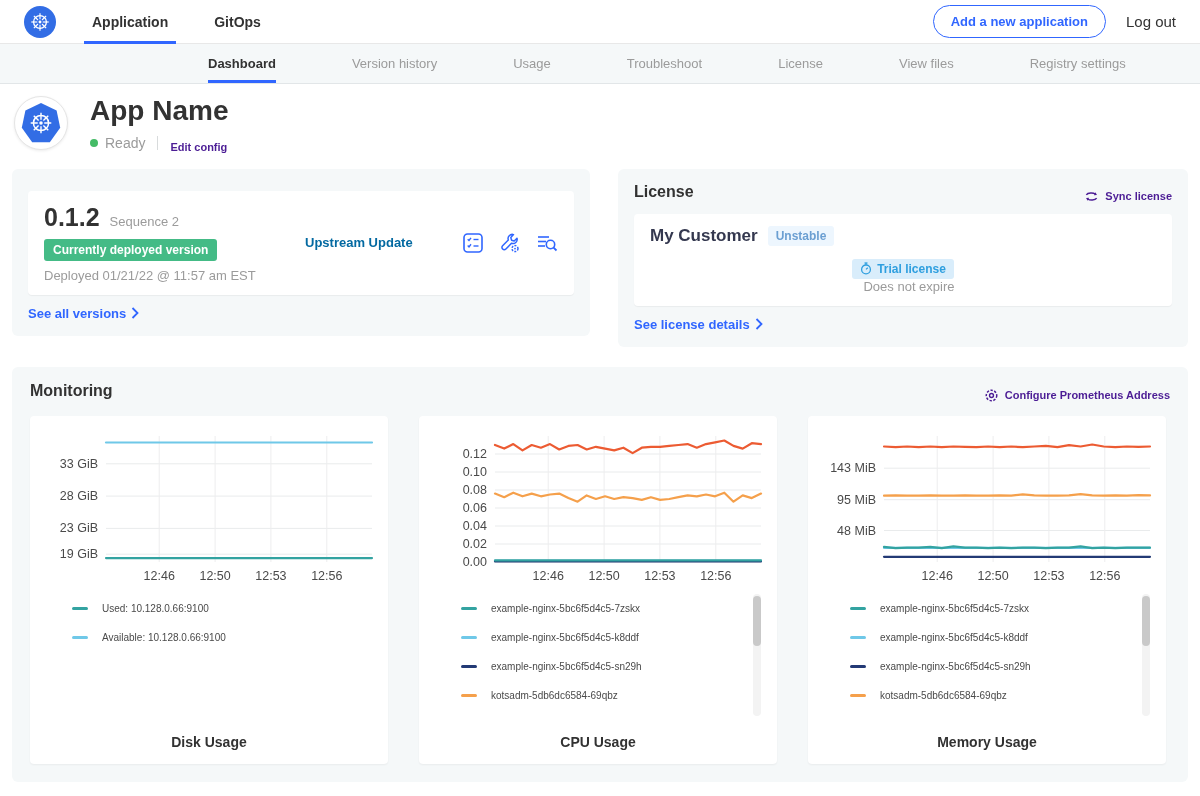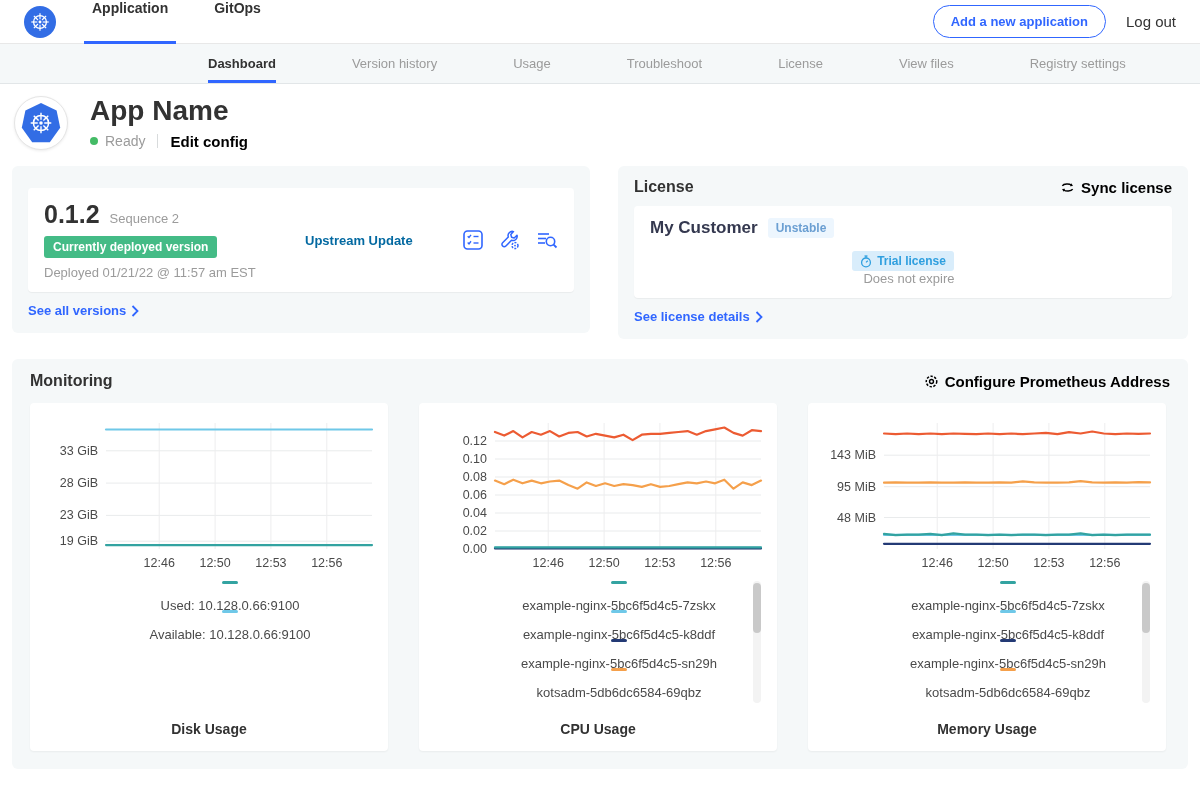--- a/index.html
+++ b/index.html
@@ -3,21 +3,21 @@
 <meta charset="utf-8">
 <style>
   html,body{margin:0;padding:0;width:1200px;height:796px;overflow:hidden;background:#fff;
     font-family:"Liberation Sans",sans-serif;color:#323232;}
   *{box-sizing:border-box;}
   svg{font-family:inherit;}
 
   
   .top-nav{display:flex;align-items:center;height:44px;padding:0 24px;border-bottom:1px solid #e8e8e8;background:#fff;}
   .brand{width:32px;height:32px;border-radius:50%;background:#326de5;display:flex;align-items:center;justify-content:center;margin-right:36px;flex:none;}
-  .top-link{position:relative;height:44px;display:flex;align-items:flex-start;font-size:14px;font-weight:700;color:#323232;margin-right:46px;cursor:pointer;}
+  .top-link{position:relative;height:44px;display:flex;align-items:center;font-size:14px;font-weight:700;color:#323232;margin-right:46px;cursor:pointer;}
   .top-link.active::after{content:"";position:absolute;left:-8px;right:-8px;bottom:0;height:3px;background:#3066ff;}
   .top-right{margin-left:auto;display:flex;align-items:center;gap:20px;}
   .add-app-btn{border:1px solid #3066ff;color:#3066ff;background:#fff;border-radius:17px;font-size:13px;font-weight:700;padding:8px 17px;font-family:inherit;cursor:pointer;}
   .logout{font-size:15px;color:#323232;cursor:pointer;}
 
   
   .subnav{display:flex;align-items:stretch;height:40px;background:#f5f8f9;border-bottom:1px solid #e2e6e8;padding-left:188px;gap:56px;}
   .tab{display:flex;align-items:center;font-size:13px;color:#9b9b9b;position:relative;cursor:pointer;white-space:nowrap;margin-left:20px;}
   .tab.active{color:#323232;font-weight:700;}
   .tab.active::after{content:"";position:absolute;left:0;right:0;bottom:0;height:3px;background:#3066ff;}
@@ -26,21 +26,21 @@
   .app-header{display:flex;align-items:flex-start;padding:12px 24px 12px 14px;}
   .avatar{width:54px;height:54px;border-radius:50%;background:#fff;border:1px solid #e5e5e5;display:flex;align-items:center;justify-content:center;box-shadow:0 1px 3px rgba(0,0,0,.08);flex:none;}
   .hept{width:40px;height:40px;background:#326de5;display:flex;align-items:center;justify-content:center;
     clip-path:polygon(50% 0%,89% 19%,98% 62%,72% 98%,28% 98%,2% 62%,11% 19%);}
   .title-block{margin-left:22px;}
   .title-block h1{margin:0;font-size:28px;font-weight:700;line-height:1.1;}
   .status-row{display:flex;align-items:center;margin-top:6px;gap:7px;}
   .ready-dot{width:8px;height:8px;border-radius:50%;background:#44bb66;}
   .status-ready{font-size:14px;color:#9b9b9b;}
   .vdiv{width:1px;height:14px;background:#d8dbdc;margin:0 5px;}
-  .blue-link{display:inline-flex;align-items:center;gap:6px;color:#000000;font-size:15px;font-weight:700;cursor:pointer;text-decoration:none;}
+  .blue-link{display:inline-flex;align-items:center;gap:6px;color:#4c1d95;font-size:11px;font-weight:700;cursor:pointer;text-decoration:none;margin-top:8px;}
   .icon15{width:15px;height:15px;flex:none;}
 
   
   .cards-row{display:flex;gap:28px;padding:4px 12px 0;align-items:flex-start;}
   .panel{background:#f5f8f9;border-radius:6px;padding:12px 16px 14px;}
   .version-panel{width:578px;flex:none;}
   .license-panel{flex:1;}
   .panel-head{display:flex;align-items:center;}
   .panel-head h2{font-size:16px;margin:0;font-weight:700;}
   .head-links{margin-left:auto;display:flex;gap:22px;align-items:center;}
@@ -61,21 +61,21 @@
   .lic-row2{display:flex;align-items:center;margin-top:13px;flex-direction:column;}
   .trial-badge{display:inline-flex;align-items:center;gap:5px;background:#d9edfb;color:#2f9fdf;font-size:12px;font-weight:700;padding:3px 8px;border-radius:3px;}
   .expiry{margin-left:12px;font-size:13px;color:#9b9b9b;}
 
   
   .monitoring{margin:20px 12px 0;background:#f5f8f9;border-radius:6px;padding:13px 18px 18px;}
   .charts-row{display:flex;gap:31px;margin-top:13px;}
   .chart-card{width:358px;flex:none;background:#fff;border-radius:4px;box-shadow:0 1px 2px rgba(0,0,0,.05);padding:12px 0 14px;}
   .chart-card svg.chart{display:block;width:334px;margin:0 auto;}
   .legend{position:relative;margin:8px 0 0 42px;min-height:128px;}
-  .legend-item{display:flex;align-items:center;gap:14px;height:29px;font-size:13px;color:#4a4a4a;flex-direction:column;}
+  .legend-item{display:flex;align-items:center;gap:14px;height:29px;font-size:10px;color:#4a4a4a;}
   .dash{width:16px;height:3px;border-radius:2px;flex:none;}
   .scroll-track{position:absolute;right:16px;top:0;width:8px;height:122px;background:#f3f3f3;border-radius:4px;}
   .scroll-thumb{position:absolute;left:0;top:2px;width:8px;height:50px;background:#c9c9c9;border-radius:4px;cursor:pointer;}
   .chart-title{text-align:center;font-size:14px;font-weight:700;margin-top:12px;color:#323232;}
 </style>
 </head>
 <body>
 
 <header class="top-nav">
   <div class="brand">

